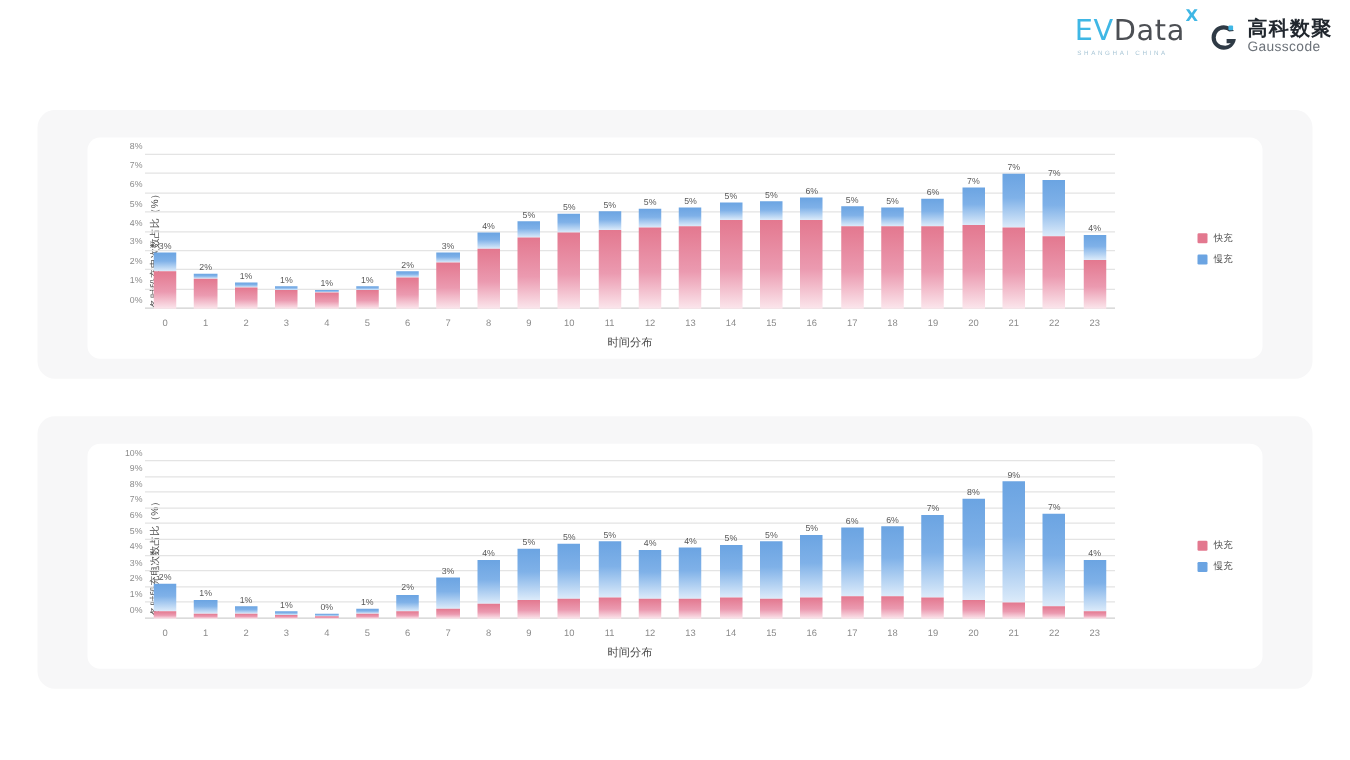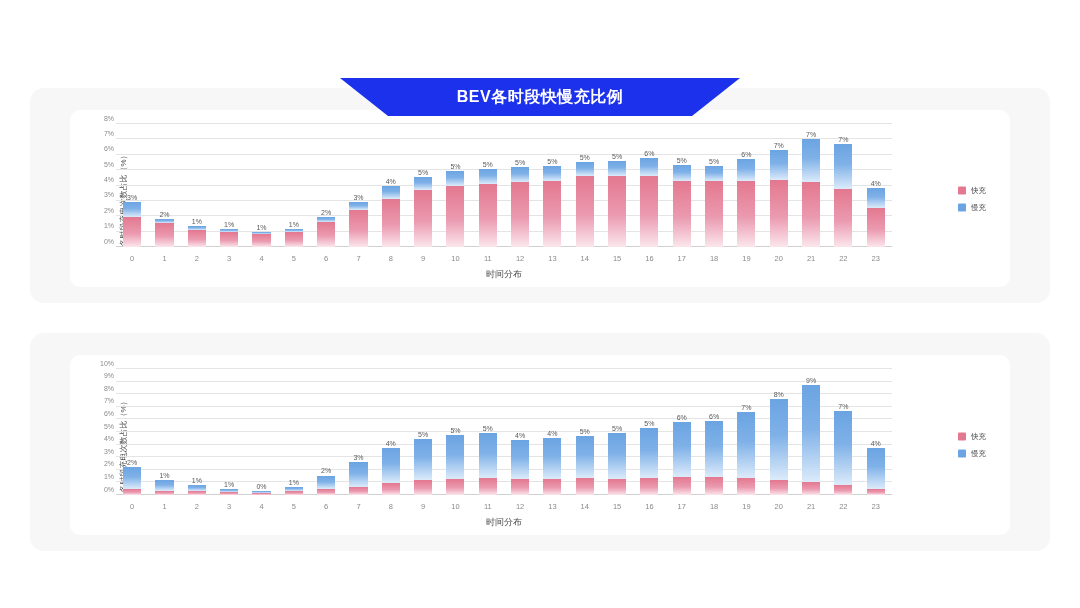--- a/index.html
+++ b/index.html
@@ -107,20 +107,36 @@
   }
   .legend-item { display: flex; align-items: center; gap: 5px; }
   .swatch { width: 8px; height: 8px; border-radius: 1px; display: block; }
   .legend-text { font-size: 7.5px; color: #4a4a4a; }
 </style>
 </head>
 <body>
 
 <div class="page">
 
+  <div class="brandbar">
+    <div class="logo-evdata">
+      <div class="word"><span class="ev">EV</span><span>Data</span><span class="x">X</span></div>
+      <div class="sub">SHANGHAI CHINA</div>
+    </div>
+    <div class="logo-gauss">
+      <svg class="gauss-mark" viewBox="0 0 32 32">
+        <path d="M26 9.5A12.4 12.4 0 0 0 16 4C9.4 4 4 9.4 4 16s5.4 12 12 12c6.1 0 11.2-4.6 11.9-10.6h-9.1v4.2h4.2A7.9 7.9 0 0 1 16 23.9 7.9 7.9 0 1 1 16 8.1c2 0 3.9.8 5.3 2.1z" fill="#2f3a45"></path>
+        <rect x="20.6" y="4.2" width="4.6" height="4.6" rx="1" fill="#3fb7e5"></rect>
+      </svg>
+      <div class="txt">
+        <span class="cn">高科数聚</span>
+        <span class="en">Gausscode</span>
+      </div>
+    </div>
+  </div>
 
   <div class="panel p1">
     <div class="inner">
       <div class="chart" id="chart-bev">
         <div class="ylabel">各时段充电次数占比（%）</div>
         <div class="plotwrap">
           <div class="yticks">
               <div class="ytick" style="bottom: 0%; margin-bottom: -0.5px;">0%</div>
               <div class="ytick" style="bottom: 12.5%; margin-bottom: -0.5px;">1%</div>
               <div class="ytick" style="bottom: 25%; margin-bottom: -0.5px;">2%</div>
@@ -348,21 +364,20 @@
             <span class="legend-text">快充</span>
           </div>
           <div class="legend-item">
             <span class="swatch" style="background: rgb(107, 164, 226);"></span>
             <span class="legend-text">慢充</span>
           </div>
         </div>
       </div>
     </div>
   </div>
-  <div class="ribbon r1" style="background: rgb(28, 49, 236);">BEV各时段快慢充比例</div>
 
   <div class="panel p2">
     <div class="inner">
       <div class="chart" id="chart-phev">
         <div class="ylabel">各时段充电次数占比（%）</div>
         <div class="plotwrap">
           <div class="yticks">
               <div class="ytick" style="bottom: 0%; margin-bottom: -0.5px;">0%</div>
               <div class="ytick" style="bottom: 10%; margin-bottom: -0.5px;">1%</div>
               <div class="ytick" style="bottom: 20%; margin-bottom: -0.5px;">2%</div>

